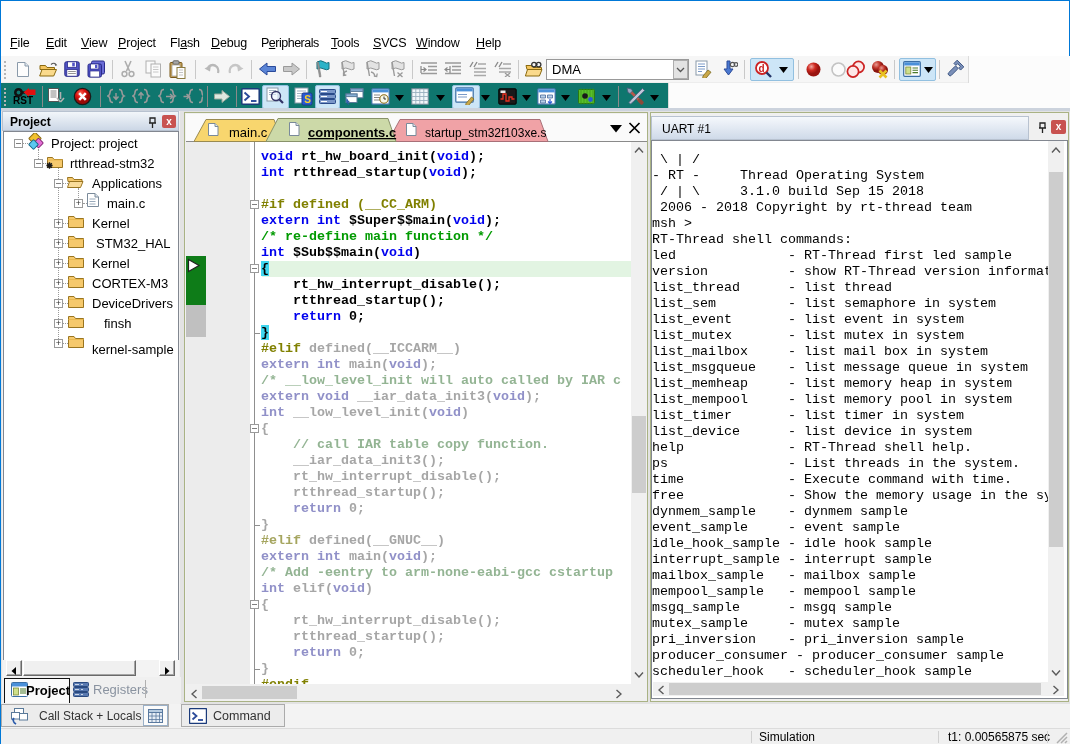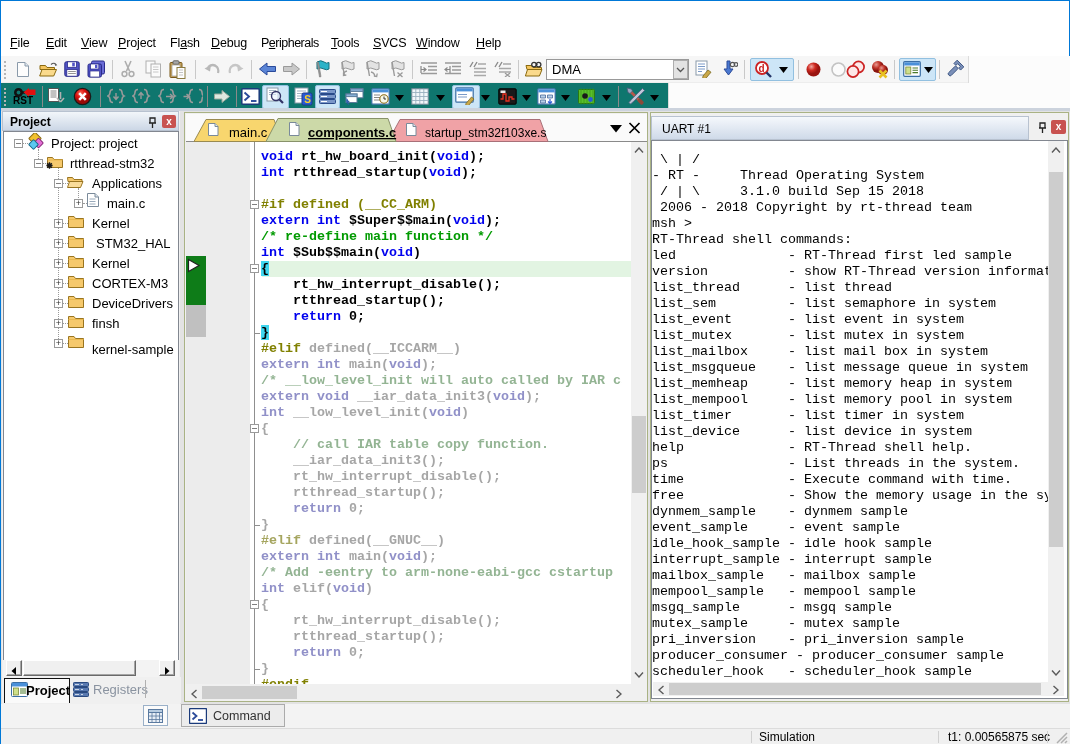--- a/index.html
+++ b/index.html
@@ -431,21 +431,21 @@
         <div class="abs" style="left:59px;top:211px;width:5px;height:1px;border-top:1px dotted #9a9a9a"></div>
         <div class="trow" style="left:47px;top:2px">Project: project</div>
         <div class="trow" style="left:66px;top:22px">rtthread-stm32</div>
         <div class="trow" style="left:88px;top:42px">Applications</div>
         <div class="trow" style="left:103px;top:62px">main.c</div>
         <div class="trow" style="left:88px;top:82px">Kernel</div>
         <div class="trow" style="left:92px;top:102px">STM32_HAL</div>
         <div class="trow" style="left:88px;top:122px">Kernel</div>
         <div class="trow" style="left:88px;top:142px">CORTEX-M3</div>
         <div class="trow" style="left:88px;top:162px">DeviceDrivers</div>
-        <div class="trow" style="left:88px;top:182px">finsh</div>
+        <div class="trow" style="left:100px;top:182px">finsh</div>
         <div class="trow" style="left:88px;top:208px">kernel-sample</div>
         <div class="ebox" style="left:10px;top:7px">–</div>
         <div class="ebox" style="left:30px;top:27px">–</div>
         <div class="ebox" style="left:50px;top:47px">–</div>
         <div class="ebox" style="left:70px;top:67px">+</div>
         <div class="ebox" style="left:50px;top:87px">+</div>
         <div class="ebox" style="left:50px;top:107px">+</div>
         <div class="ebox" style="left:50px;top:127px">+</div>
         <div class="ebox" style="left:50px;top:147px">+</div>
         <div class="ebox" style="left:50px;top:167px">+</div>
@@ -688,20 +688,29 @@
           <div class="fthumb" style="left:16px;top:1px;width:372px;height:12px"></div>
           <svg class="farr" style="left:400px;top:3px" width="6" height="10">
               <path d="M0.5 1 L5 5 L0.5 9" stroke="#5a5a5a" stroke-width="1.4" fill="none"></path>
             </svg>
         </div>
       </div>
     </div>
   </div>
 
   <div class="abs" id="dock">
+    <div class="dtab" style="left:0px;width:168px">
+      <svg class="abs" style="left:8px;top:3px" width="18" height="17" viewBox="0 0 18 17">
+          <rect x="4.5" y="0.5" width="9" height="7" fill="#fff" stroke="#5a7a9a"></rect>
+          <rect x="9.5" y="5.5" width="8" height="6.5" fill="#fff" stroke="#5a7a9a"></rect>
+          <rect x="1.5" y="4.5" width="8" height="6.5" fill="#fff" stroke="#5a7a9a"></rect>
+          <path d="M4 10 q-2 4 2 6 l-1.5-1 M4 10 l-1.8 2.2" fill="none" stroke="#2a5aaa" stroke-width="1.5"></path>
+        </svg>
+      <span class="abs" style="left:37px;top:4px;font-size:12px">Call Stack + Locals</span>
+    </div>
     <div class="abs" style="left:142px;top:1px;width:25px;height:21px;background:#fbfbfb;border:1px solid #9ab0c8">
       <svg class="abs" style="left:4px;top:3px" width="15" height="14" viewBox="0 0 15 14">
           <rect x="0.5" y="0.5" width="14" height="13" fill="#e8eef6" stroke="#5a7aa0"></rect>
           <rect x="0.5" y="0.5" width="14" height="3" fill="#b8cce0" stroke="#5a7aa0"></rect>
           <path d="M0.5 7 h14 M0.5 10.5 h14 M4 3.5 v10 M8 3.5 v10 M11.5 3.5 v10" stroke="#5a7aa0" stroke-width="0.8"></path>
         </svg>
     </div>
     <div class="dtab" style="left:180px;width:104px">
       <svg class="abs" style="left:7px;top:3px" width="18" height="16" viewBox="0 0 18 16">
           <rect x="0.5" y="0.5" width="17" height="15" rx="1" fill="#fff" stroke="#1a3a7a" stroke-width="1.4"></rect>

